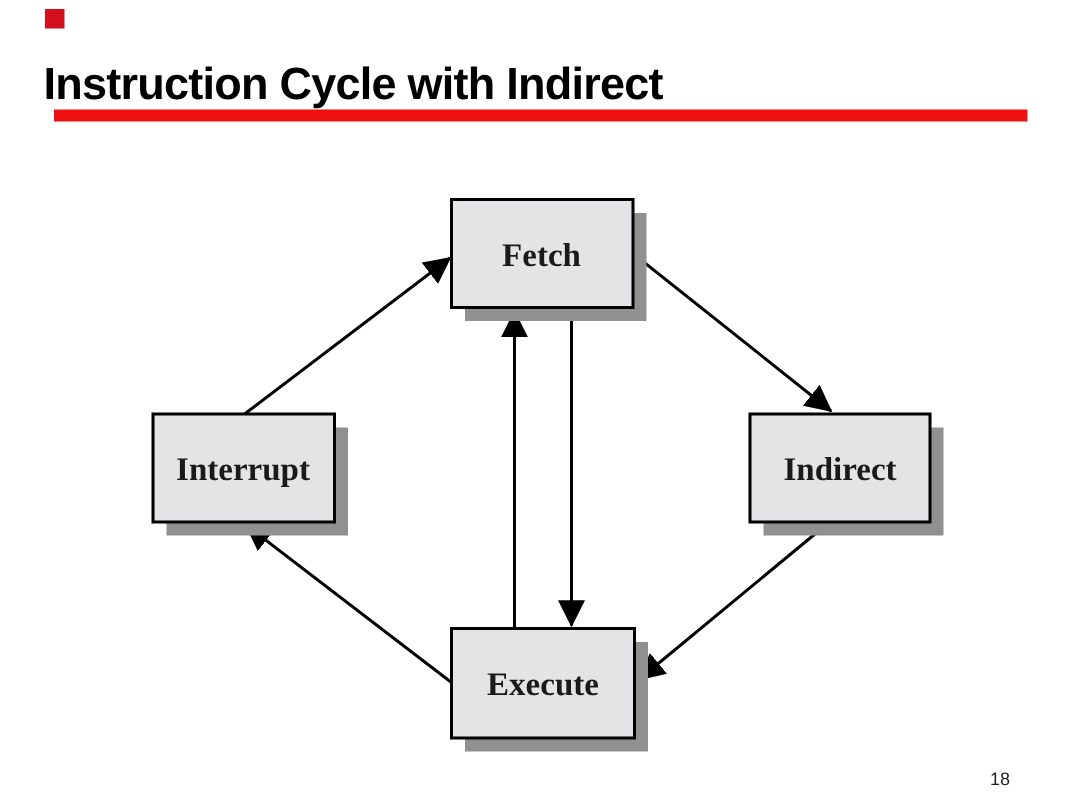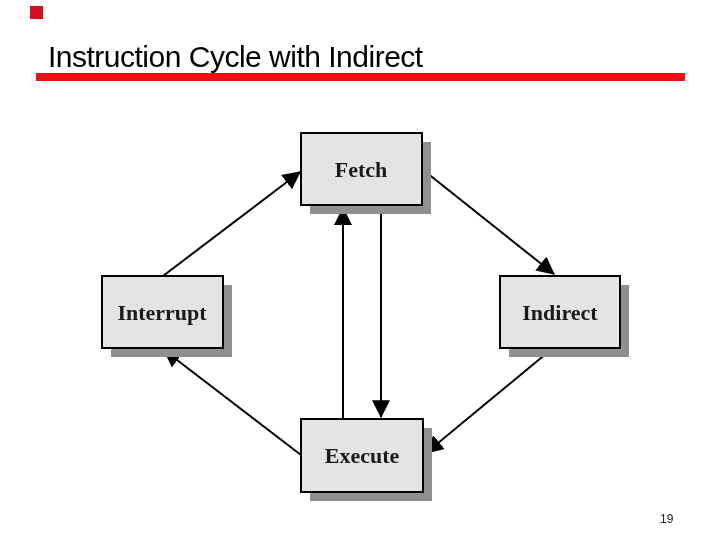--- a/index.html
+++ b/index.html
@@ -18,26 +18,26 @@
   #corner-accent {
     position: absolute;
     left: 30px;
     top: 6px;
     width: 13px;
     height: 13px;
     background: #d40f1e;
   }
   #title {
     position: absolute;
-    left: 48px;
+    left: 29px;
     top: 40px;
     margin: 0;
     font-family: "Liberation Sans", sans-serif;
     font-size: 30px;
-    font-weight: normal;
+    font-weight: bold;
     letter-spacing: -0.5px;
     color: #000000;
     white-space: nowrap;
   }
   #title-rule {
     position: absolute;
     left: 36px;
     top: 73px;
     width: 649px;
     height: 8px;
@@ -108,15 +108,15 @@
       <text x="560" y="320" text-anchor="middle" class="box-label">Indirect</text>
     </g>
 
     <g>
       <rect x="310" y="428" width="122" height="73" fill="#909090"></rect>
       <rect x="301" y="419" width="122" height="73" fill="#e4e3e5" stroke="#000000" stroke-width="2"></rect>
       <text x="362" y="463" text-anchor="middle" class="box-label">Execute</text>
     </g>
   </svg>
 
-  <div id="page-number">19</div>
+  <div id="page-number">18</div>
 
 </div>
 
 </body></html>

